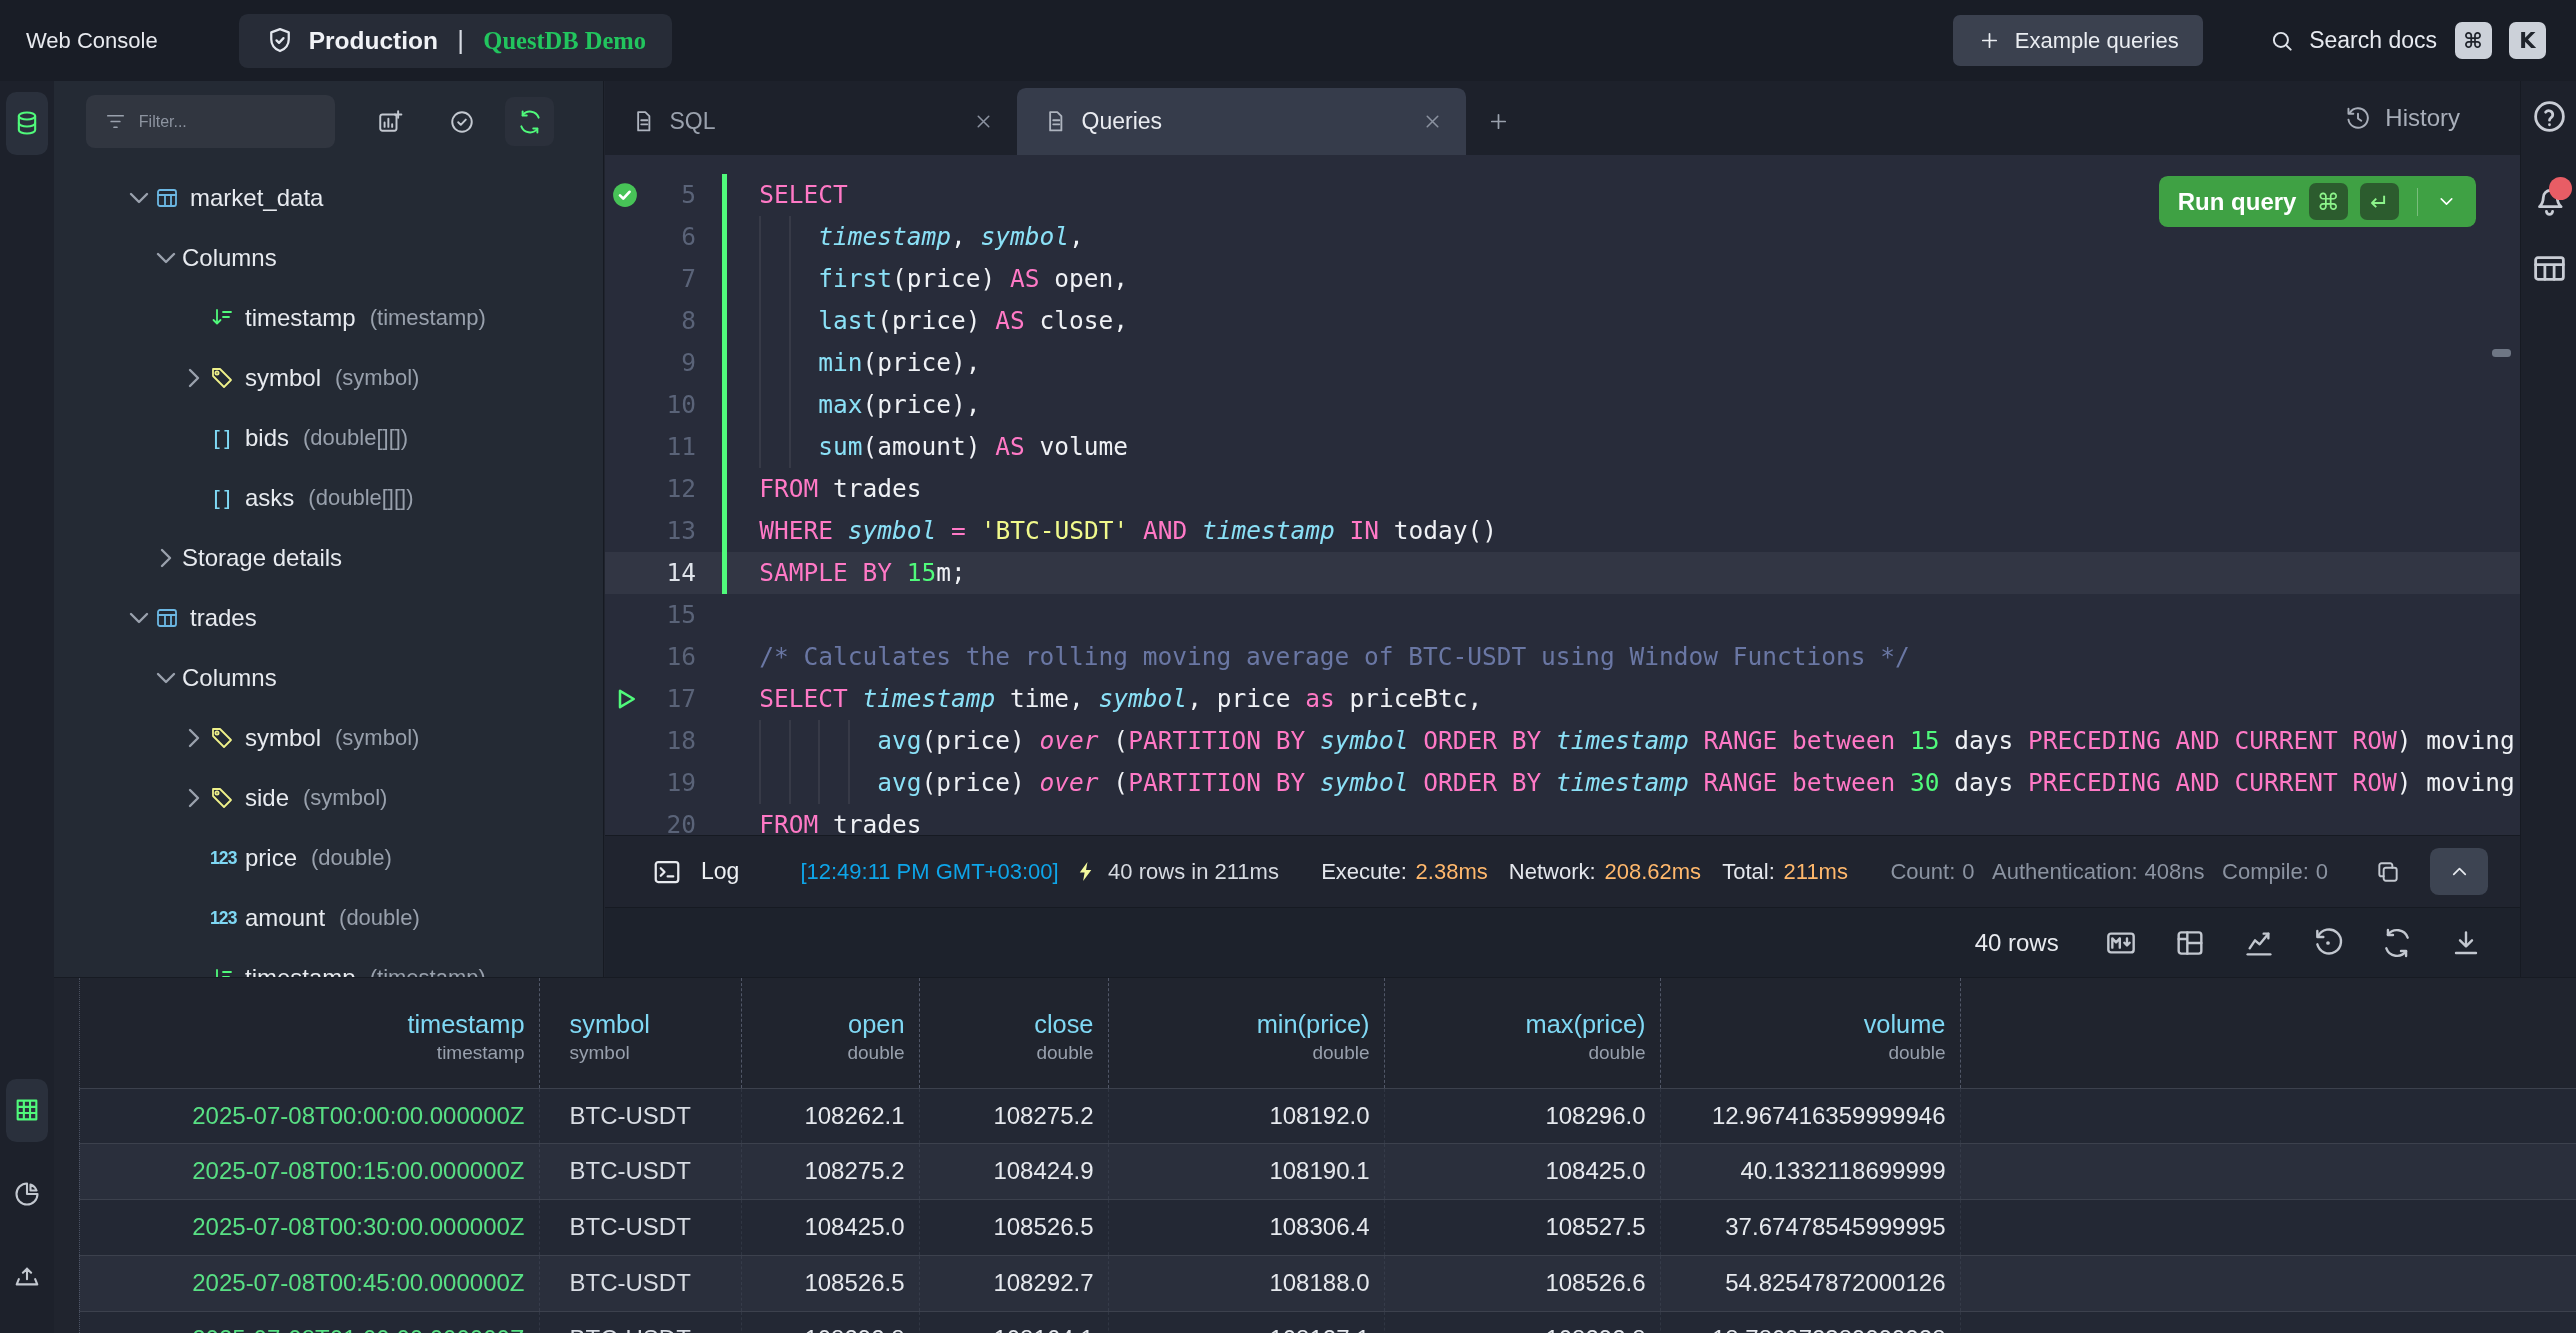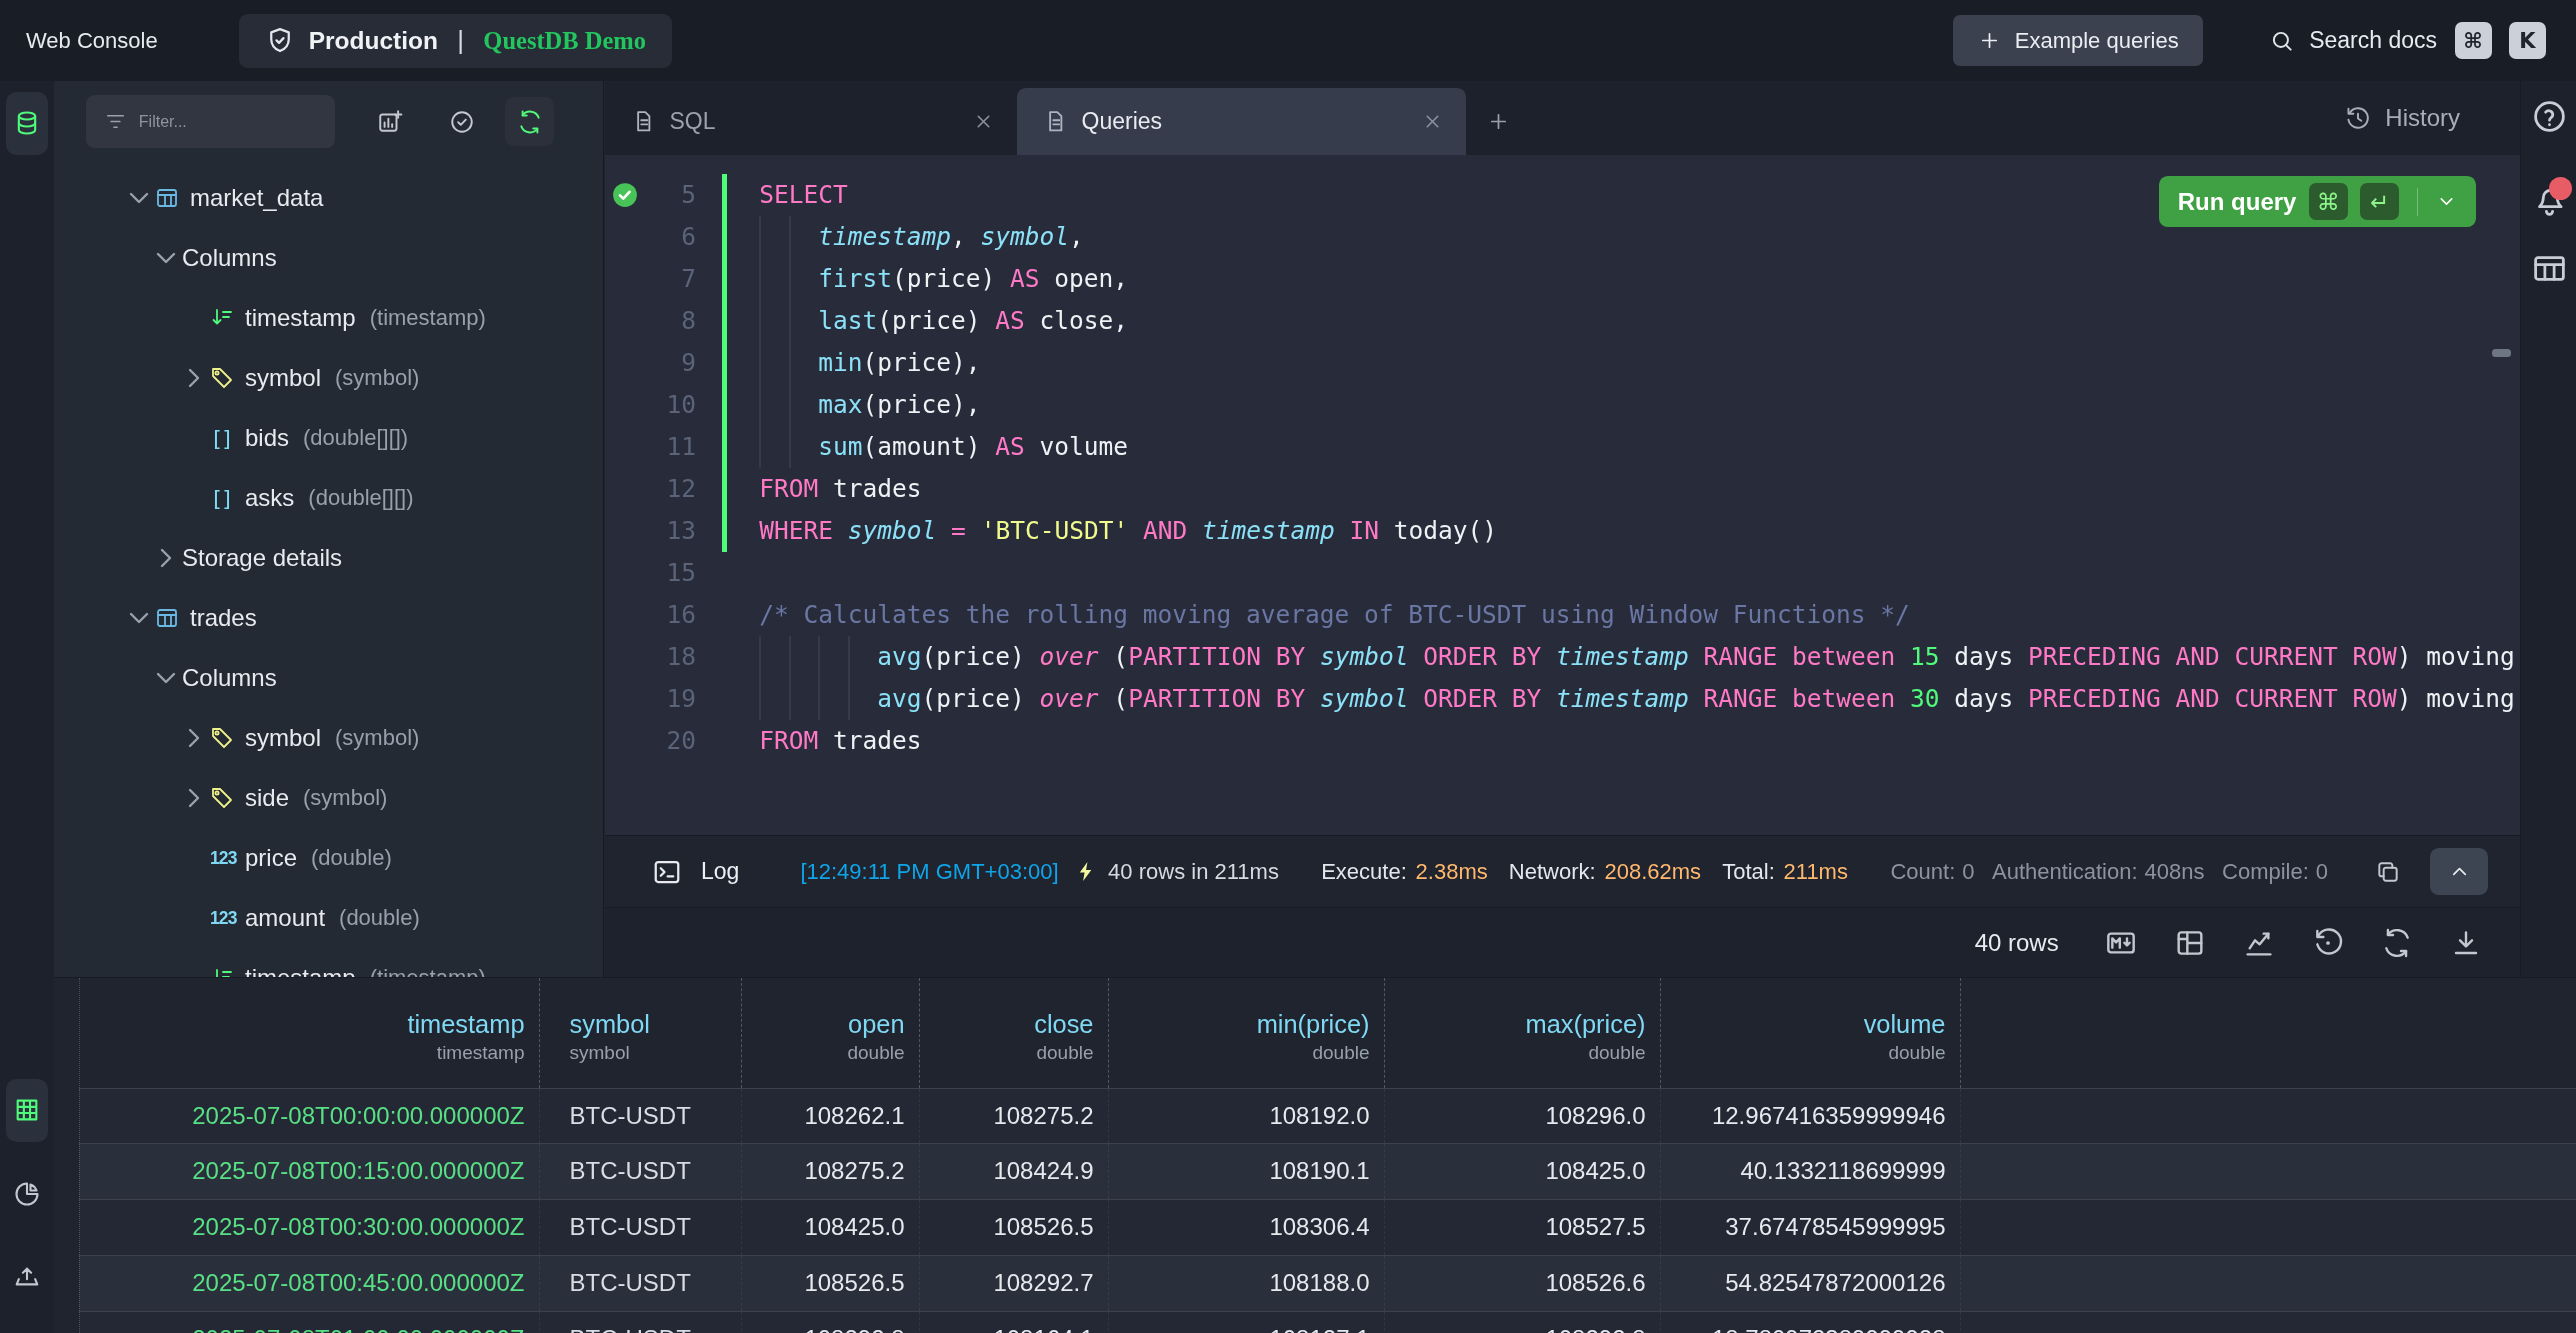--- a/index.html
+++ b/index.html
@@ -515,22 +515,26 @@
               <path d="M8 12.3l2.6 2.6 5-5.4" stroke="#ffffff" stroke-width="2.2" fill="none" stroke-linecap="round" stroke-linejoin="round"></path>
             </svg></span><span class="cnum">5</span><span class="cbar"></span><span class="csrc"><span></span><span class="tok-kw">SELECT</span></span></div>
         <div class="cline exec"><span class="cnum">6</span><span class="cbar"></span><span class="csrc"><i class="g" style="left: 0ch;"></i><i class="g" style="left: 2ch;"></i><span>    </span><span class="tok-id">timestamp</span><span class="tok-pl">, </span><span class="tok-id">symbol</span><span class="tok-pl">,</span></span></div>
         <div class="cline exec"><span class="cnum">7</span><span class="cbar"></span><span class="csrc"><i class="g" style="left: 0ch;"></i><i class="g" style="left: 2ch;"></i><span>    </span><span class="tok-fn">first</span><span class="tok-pl">(price) </span><span class="tok-kw">AS</span><span class="tok-pl"> open,</span></span></div>
         <div class="cline exec"><span class="cnum">8</span><span class="cbar"></span><span class="csrc"><i class="g" style="left: 0ch;"></i><i class="g" style="left: 2ch;"></i><span>    </span><span class="tok-fn">last</span><span class="tok-pl">(price) </span><span class="tok-kw">AS</span><span class="tok-pl"> close,</span></span></div>
         <div class="cline exec"><span class="cnum">9</span><span class="cbar"></span><span class="csrc"><i class="g" style="left: 0ch;"></i><i class="g" style="left: 2ch;"></i><span>    </span><span class="tok-fn">min</span><span class="tok-pl">(price),</span></span></div>
         <div class="cline exec"><span class="cnum">10</span><span class="cbar"></span><span class="csrc"><i class="g" style="left: 0ch;"></i><i class="g" style="left: 2ch;"></i><span>    </span><span class="tok-fn">max</span><span class="tok-pl">(price),</span></span></div>
         <div class="cline exec"><span class="cnum">11</span><span class="cbar"></span><span class="csrc"><i class="g" style="left: 0ch;"></i><i class="g" style="left: 2ch;"></i><span>    </span><span class="tok-fn">sum</span><span class="tok-pl">(amount) </span><span class="tok-kw">AS</span><span class="tok-pl"> volume</span></span></div>
         <div class="cline exec"><span class="cnum">12</span><span class="cbar"></span><span class="csrc"><span></span><span class="tok-kw">FROM</span><span class="tok-pl"> trades</span></span></div>
         <div class="cline exec"><span class="cnum">13</span><span class="cbar"></span><span class="csrc"><span></span><span class="tok-kw">WHERE</span><span class="tok-pl"> </span><span class="tok-id">symbol</span><span class="tok-pl"> </span><span class="tok-op">=</span><span class="tok-pl"> </span><span class="tok-str">'BTC-USDT'</span><span class="tok-pl"> </span><span class="tok-kw">AND</span><span class="tok-pl"> </span><span class="tok-id">timestamp</span><span class="tok-pl"> </span><span class="tok-kw">IN</span><span class="tok-pl"> today()</span></span></div>
+        <div class="cline exec active"><span class="cnum">14</span><span class="cbar"></span><span class="csrc"><span></span><span class="tok-kw">SAMPLE BY</span><span class="tok-pl"> </span><span class="tok-num">15</span><span class="tok-pl">m;</span></span></div>
         <div class="cline"><span class="cnum">15</span><span class="cbar"></span><span class="csrc"><span></span></span></div>
         <div class="cline"><span class="cnum">16</span><span class="cbar"></span><span class="csrc"><span></span><span class="tok-cm">/* Calculates the rolling moving average of BTC-USDT using Window Functions */</span></span></div>
+        <div class="cline"><span class="cmark"><svg viewBox="0 0 24 24" fill="none" stroke="#50fa7b" stroke-width="2" stroke-linejoin="round">
+              <path d="M8 5.5v13l11-6.5z"></path>
+            </svg></span><span class="cnum">17</span><span class="cbar"></span><span class="csrc"><span></span><span class="tok-kw">SELECT</span><span class="tok-pl"> </span><span class="tok-id">timestamp</span><span class="tok-pl"> time, </span><span class="tok-id">symbol</span><span class="tok-pl">, price </span><span class="tok-kw">as</span><span class="tok-pl"> priceBtc,</span></span></div>
         <div class="cline"><span class="cnum">18</span><span class="cbar"></span><span class="csrc"><i class="g" style="left: 0ch;"></i><i class="g" style="left: 2ch;"></i><i class="g" style="left: 4ch;"></i><i class="g" style="left: 6ch;"></i><span>        </span><span class="tok-fn">avg</span><span class="tok-pl">(price) </span><span class="tok-kwi">over</span><span class="tok-pl"> (</span><span class="tok-kw">PARTITION BY</span><span class="tok-pl"> </span><span class="tok-id">symbol</span><span class="tok-pl"> </span><span class="tok-kw">ORDER BY</span><span class="tok-pl"> </span><span class="tok-id">timestamp</span><span class="tok-pl"> </span><span class="tok-kw">RANGE</span><span class="tok-pl"> </span><span class="tok-kw">between</span><span class="tok-pl"> </span><span class="tok-num">15</span><span class="tok-pl"> days </span><span class="tok-kw">PRECEDING AND CURRENT ROW</span><span class="tok-pl">) moving</span></span></div>
         <div class="cline"><span class="cnum">19</span><span class="cbar"></span><span class="csrc"><i class="g" style="left: 0ch;"></i><i class="g" style="left: 2ch;"></i><i class="g" style="left: 4ch;"></i><i class="g" style="left: 6ch;"></i><span>        </span><span class="tok-fn">avg</span><span class="tok-pl">(price) </span><span class="tok-kwi">over</span><span class="tok-pl"> (</span><span class="tok-kw">PARTITION BY</span><span class="tok-pl"> </span><span class="tok-id">symbol</span><span class="tok-pl"> </span><span class="tok-kw">ORDER BY</span><span class="tok-pl"> </span><span class="tok-id">timestamp</span><span class="tok-pl"> </span><span class="tok-kw">RANGE</span><span class="tok-pl"> </span><span class="tok-kw">between</span><span class="tok-pl"> </span><span class="tok-num">30</span><span class="tok-pl"> days </span><span class="tok-kw">PRECEDING AND CURRENT ROW</span><span class="tok-pl">) moving</span></span></div>
         <div class="cline"><span class="cnum">20</span><span class="cbar"></span><span class="csrc"><span></span><span class="tok-kw">FROM</span><span class="tok-pl"> trades</span></span></div>
       </div>
     <div class="run-btn">
       <span class="lbl">Run query</span>
       <span class="run-kbd">⌘</span>
       <span class="run-kbd">↵</span>
       <span class="run-div"></span>
       <span class="chev">

